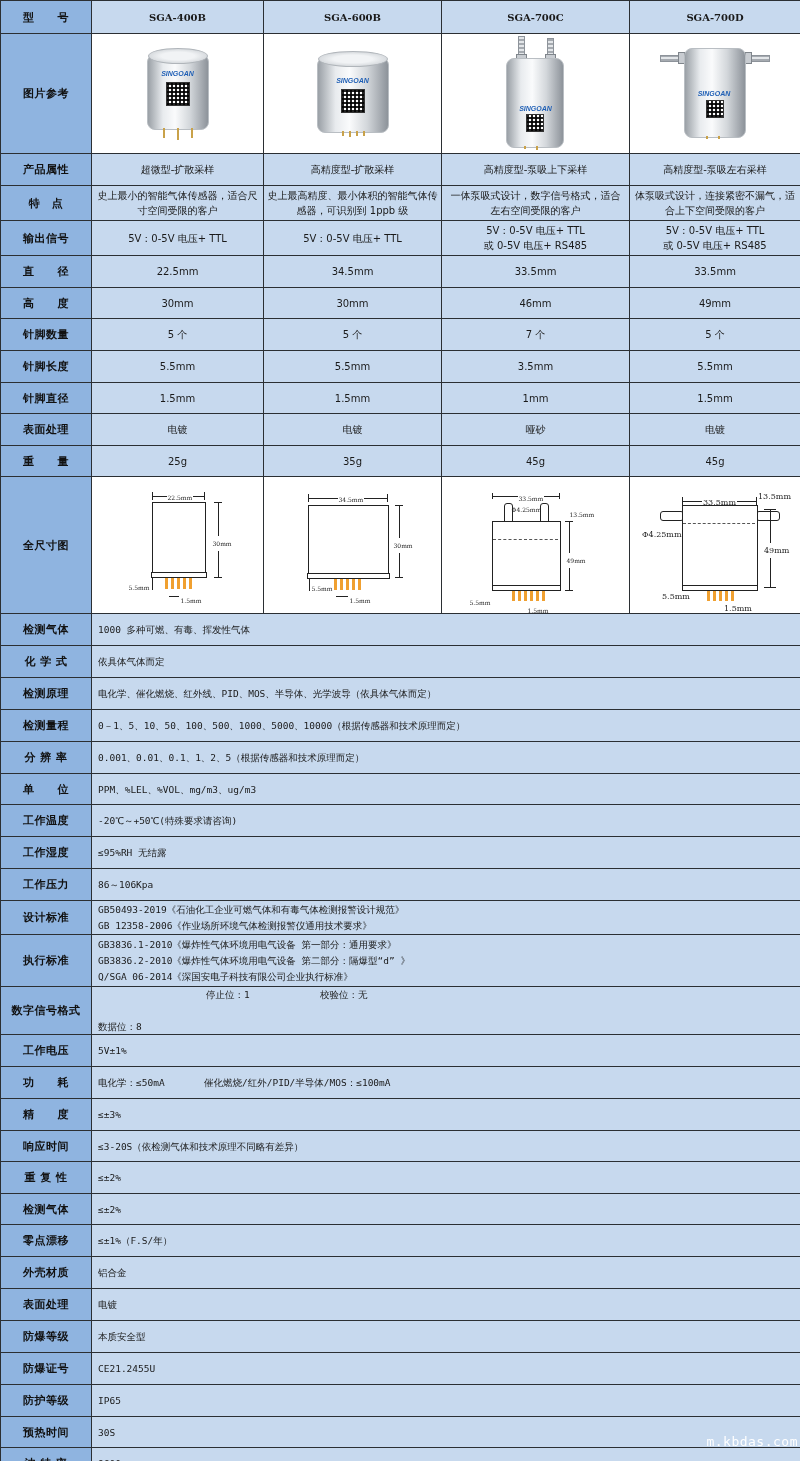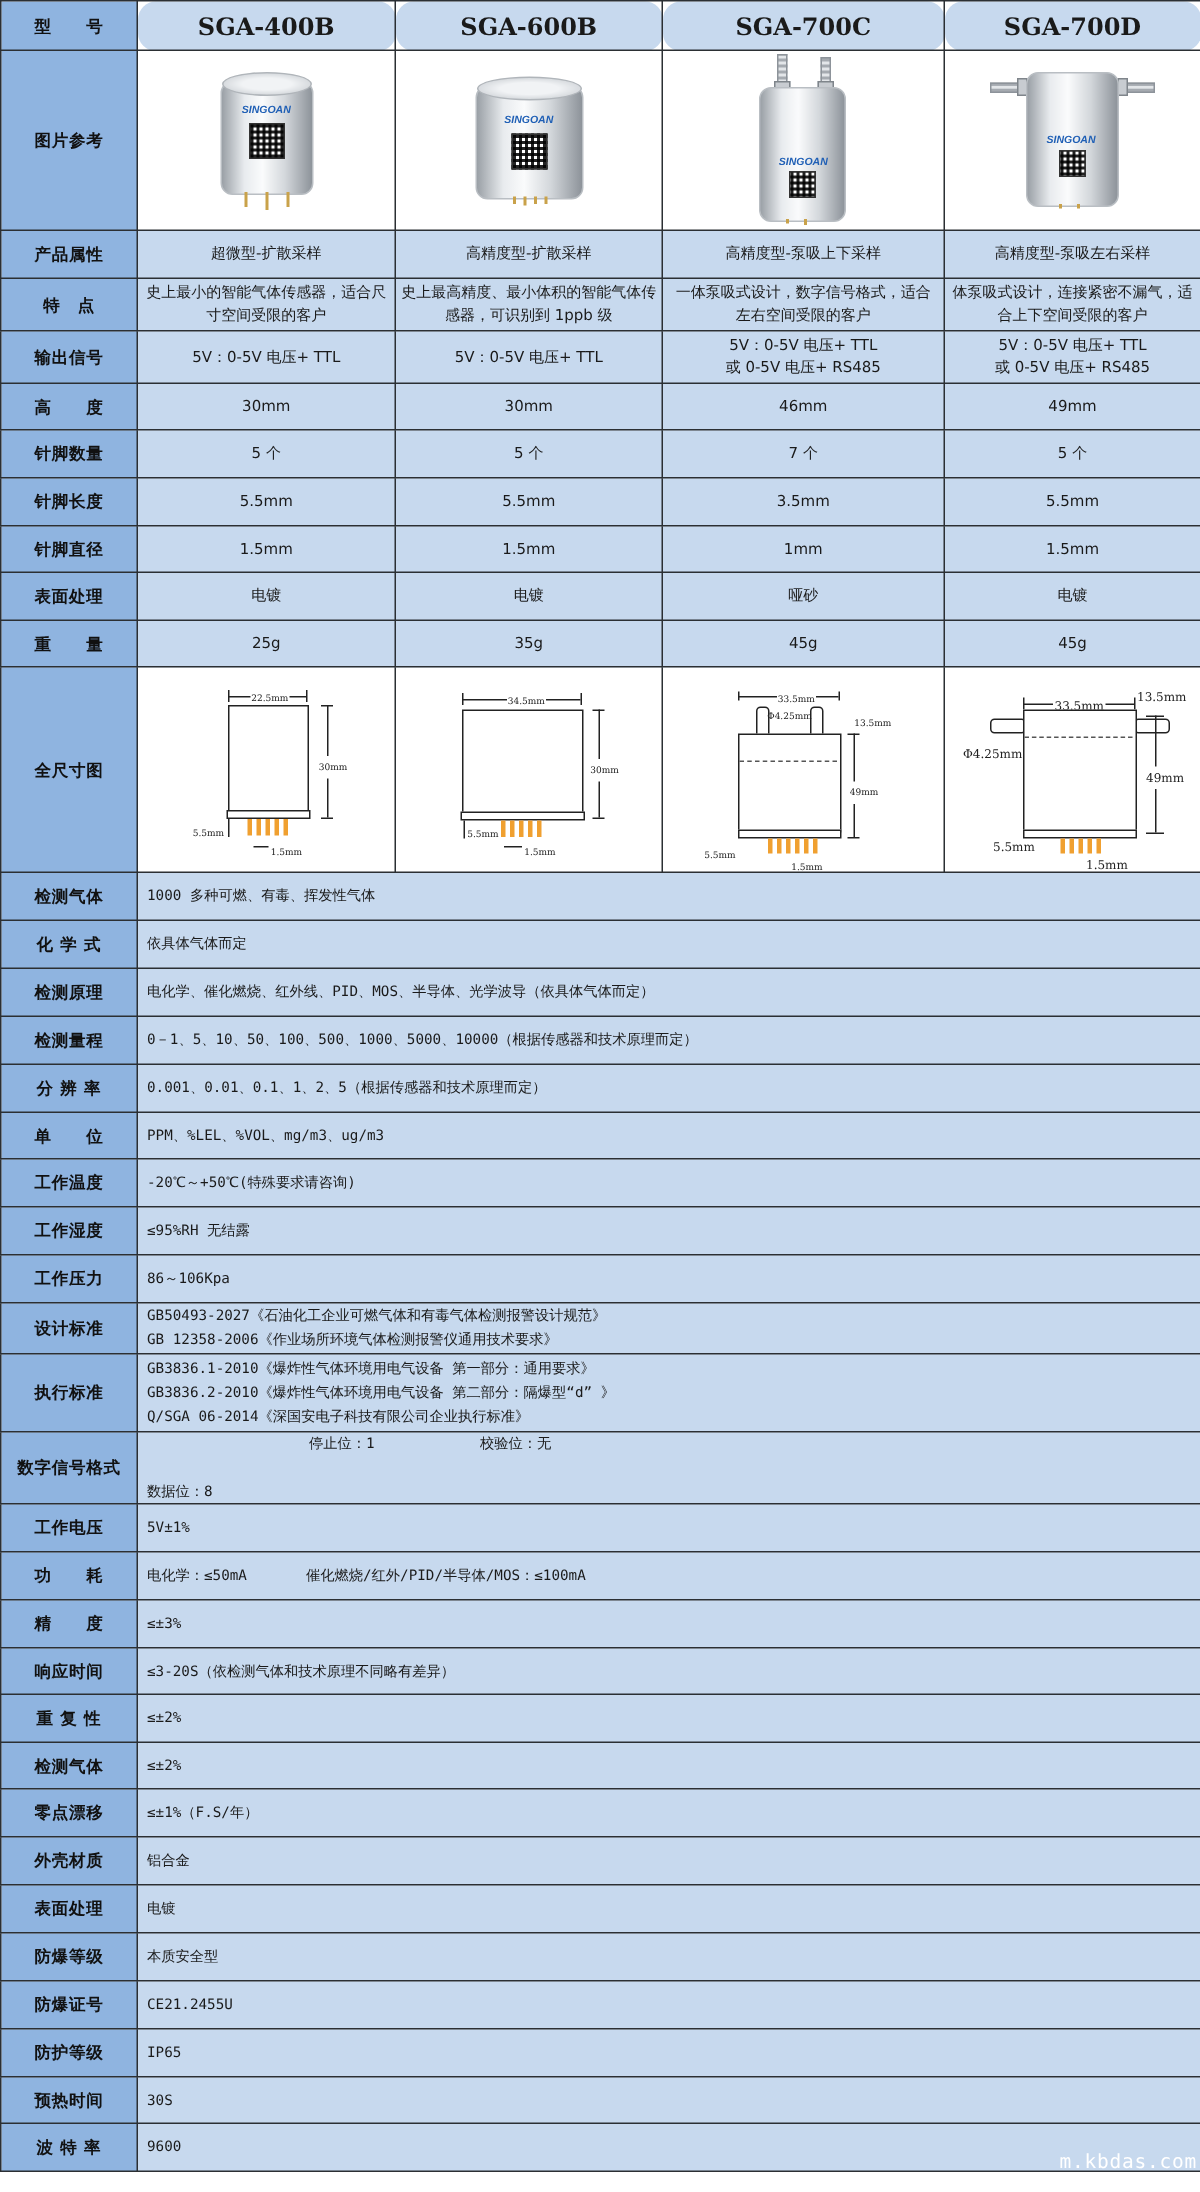--- a/index.html
+++ b/index.html
@@ -1,20 +1,20 @@
 <!DOCTYPE html>
 <html><head>
 <meta charset="utf-8">
 <style>
   html, body { margin: 0; padding: 0; background: #ffffff; }
   body { width: 800px; height: 1461px; overflow: hidden; position: relative; font-family: "DejaVu Sans", sans-serif; color: #1a1a1a; }
   table.spec { border-collapse: collapse; width: 800px; table-layout: fixed; }
   table.spec td { border: 1.5px solid #2b2f33; padding: 0; font-size: 10px; text-align: center; vertical-align: middle; background: #c7d9ee; line-height: 15px; }
   table.spec td.lab { background: #8fb4e0; font-weight: bold; font-size: 11px; color: #111; letter-spacing: 0.5px; }
-  table.spec td.hdr { font-weight: bold; font-family: "DejaVu Serif", serif; font-size: 16px; border-radius: 12px; }
+  table.spec td.hdr { font-weight: bold; font-family: "DejaVu Serif", serif; font-size: 10px; }
   table.spec td.white { background: #ffffff; }
   table.spec td.left { text-align: left; padding-left: 6px; font-family: "DejaVu Sans Mono", monospace; font-size: 9.5px; }
   table.spec td.left .ln { display: block; line-height: 16px; }
   .multi span { display: block; }
   .col3 { display: flex; }
   .col3 span:nth-child(1) { width: 108px; margin-top: 32px; }
   .col3 span:nth-child(2) { width: 114px; }
   .pow span:nth-child(1) { display:inline-block; width: 106px; }
   .pic { position: relative; margin: 0 auto; }
   
@@ -153,20 +153,27 @@
       <td class="multi">
           <span>5V：0-5V 电压+ TTL</span>
           <span>或 0-5V 电压+ RS485</span>
         </td>
       <td class="multi">
           <span>5V：0-5V 电压+ TTL</span>
           <span>或 0-5V 电压+ RS485</span>
         </td>
     </tr>
 
+    <tr style="height:32px">
+      <td class="lab">直　　径</td>
+      <td>22.5mm</td>
+      <td>34.5mm</td>
+      <td>33.5mm</td>
+      <td>33.5mm</td>
+    </tr>
 
     <tr style="height:31px">
       <td class="lab">高　　度</td>
       <td>30mm</td>
       <td>30mm</td>
       <td>46mm</td>
       <td>49mm</td>
     </tr>
 
     <tr style="height:32px">
@@ -348,21 +355,21 @@
         <td class="lab">工作湿度</td>
         <td class="left" colspan="4">≤95%RH 无结露</td>
       </tr>
     <tr style="height:32px">
         <td class="lab">工作压力</td>
         <td class="left" colspan="4">86～106Kpa</td>
       </tr>
     <tr style="height:34px">
         <td class="lab">设计标准</td>
         <td class="left" colspan="4">
-          <span class="ln">GB50493-2027《石油化工企业可燃气体和有毒气体检测报警设计规范》</span>
+          <span class="ln">GB50493-2019《石油化工企业可燃气体和有毒气体检测报警设计规范》</span>
           <span class="ln">GB 12358-2006《作业场所环境气体检测报警仪通用技术要求》</span>
         </td>
       </tr>
     <tr style="height:52px">
         <td class="lab">执行标准</td>
         <td class="left" colspan="4">
           <span class="ln">GB3836.1-2010《爆炸性气体环境用电气设备 第一部分：通用要求》</span>
           <span class="ln">GB3836.2-2010《爆炸性气体环境用电气设备 第二部分：隔爆型“d” 》</span>
           <span class="ln">Q/SGA 06-2014《深国安电子科技有限公司企业执行标准》</span>
         </td>

